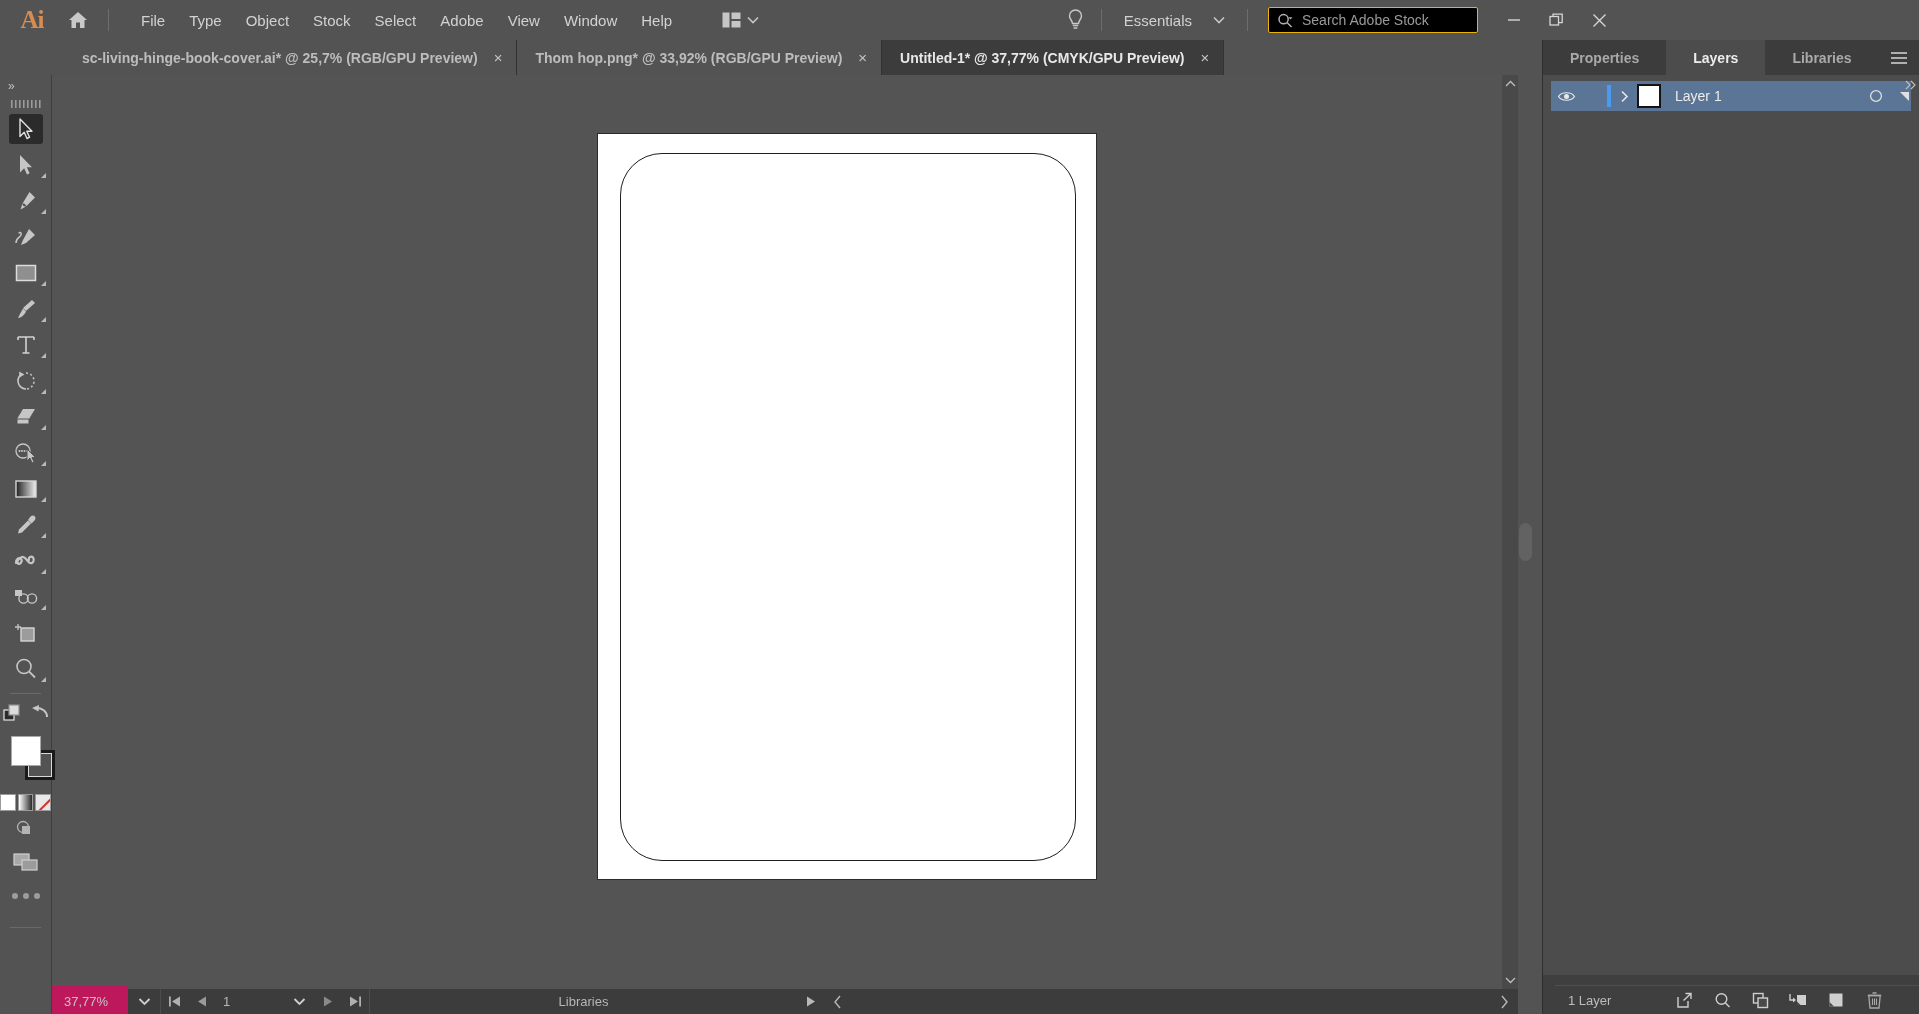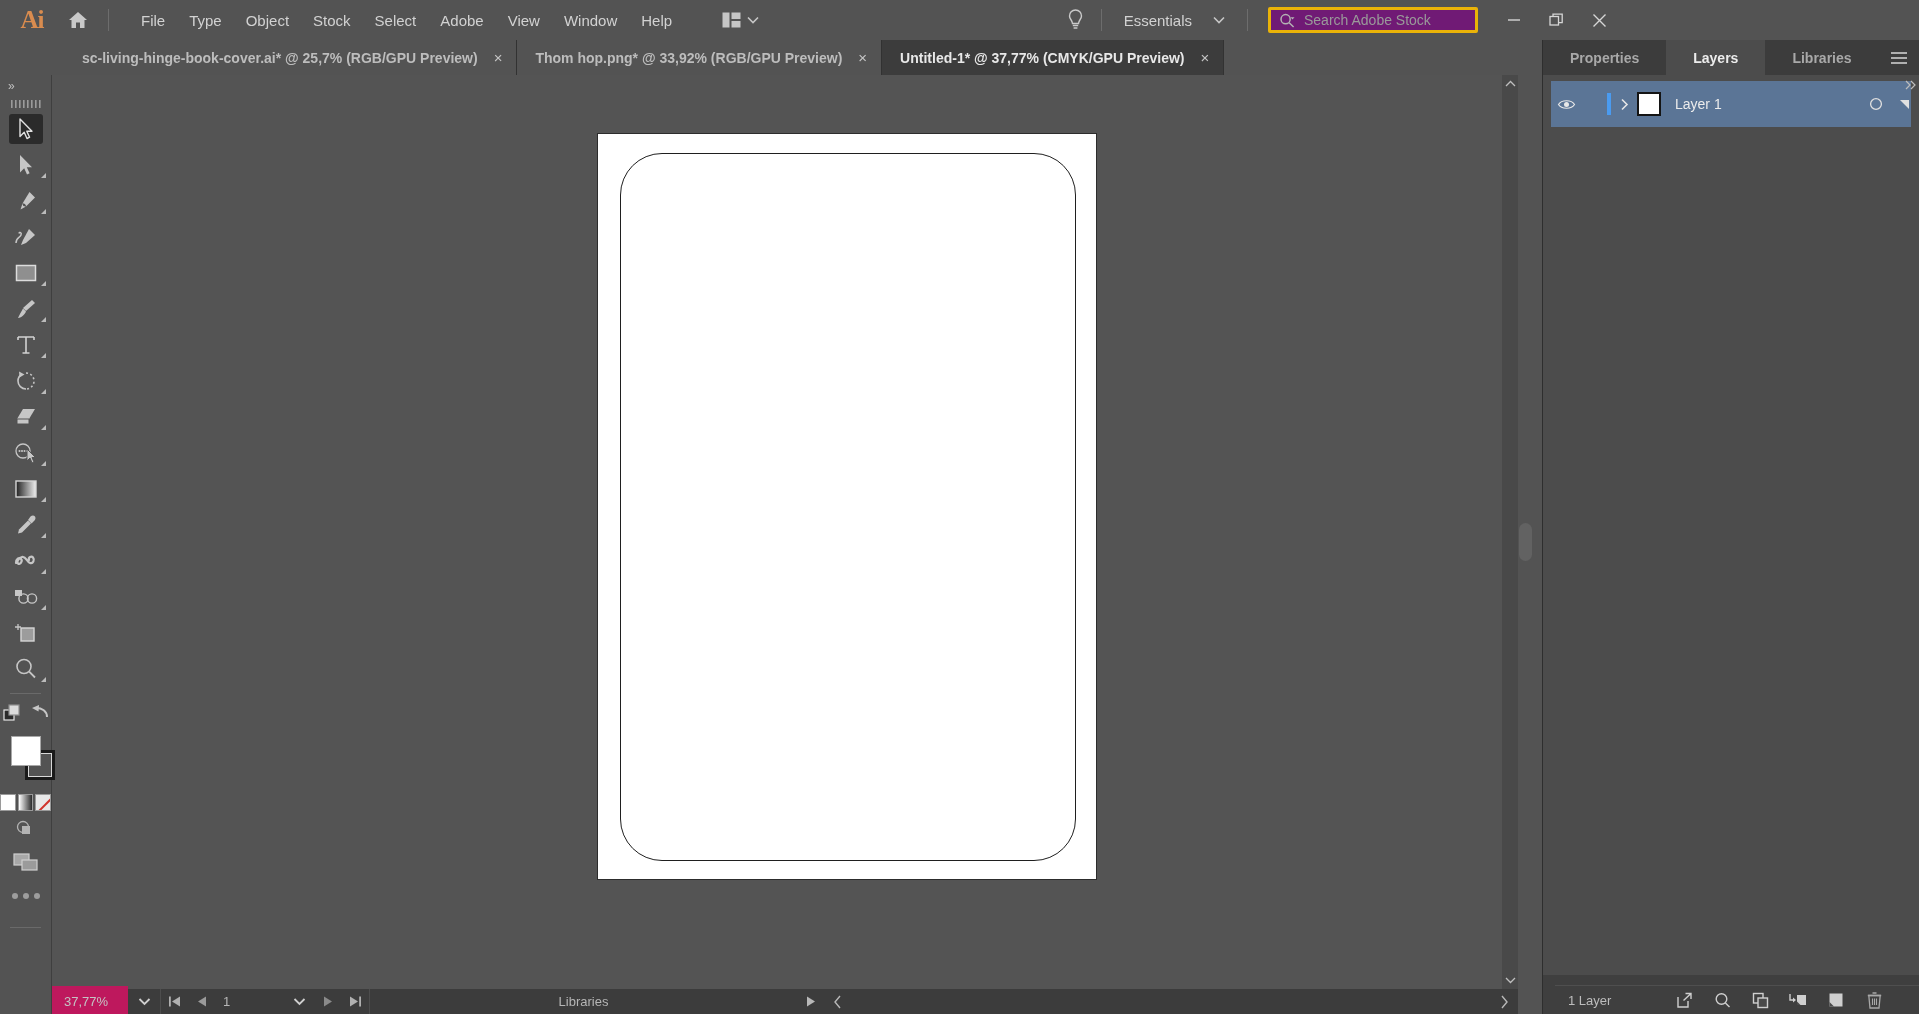--- a/index.html
+++ b/index.html
@@ -32,21 +32,21 @@
   }
   .arrange-btn { display:flex; align-items:center; gap:6px; padding:4px 10px; margin-left:28px; }
   .spacer { flex:1; }
   .bulb-btn { width:34px; display:flex; align-items:center; justify-content:center; }
   .essentials {
     display:flex; align-items:center; gap:21px; font-size:15px; color:#d2d2d2;
     padding:5px 14px;
   }
   .searchbox {
     display:flex; align-items:center; gap:8px; width:210px; height:26px;
-    background:#701a75; border:3px solid #eab308; border-radius:2px;
+    background:#000000; border:1px solid #eab308; border-radius:2px;
     margin-left:12px; padding:0 8px;
   }
   .searchbox .ph { font-size:14px; color:#9a9a9a; }
   .wincontrols { display:flex; align-items:center; margin-left:14px; }
   .wc { width:43px; height:40px; display:flex; align-items:center; justify-content:center; }
 
   
   .tabbar {
     position:absolute; left:0; top:40px; width:1919px; height:35px;
     background:#3c3c3c; display:flex; align-items:flex-end;
@@ -161,21 +161,21 @@
   .ptab {
     display:flex; align-items:center; padding:0 27px; font-size:14px;
     color:#a9a9a9; background:#3c3c3c; font-weight:bold;
   }
   .ptab.active { background:#4c4c4c; color:#ececec; }
   .ptabs-rest { flex:1; background:#3c3c3c; }
   .ptab-menu { width:40px; display:flex; align-items:center; justify-content:center; background:#3c3c3c; }
 
   .layers-body { position:relative; height:900px; background:#4c4c4c; padding:6px 8px 0 8px; }
   .layer-row {
-    display:flex; align-items:center; height:46px;
+    display:flex; align-items:center; height:30px;
     background:#5b7596; position:relative;
   }
   .lr-eye { width:30px; display:flex; align-items:center; justify-content:center; }
   .lr-lock { width:26px; }
   .lr-bar { width:4px; height:22px; background:#4a9bf0; }
   .lr-arrow { width:26px; display:flex; align-items:center; justify-content:center; font-size:13px; color:#e6e6e6; }
   .lr-thumb { width:24px; height:24px; background:#ffffff; border:2px solid #141414; }
   .lr-name { flex:1; padding-left:14px; font-size:14px; color:#ececec; }
   .lr-target { width:38px; display:flex; align-items:center; justify-content:center; }
   .lr-sel { width:16px; display:flex; align-items:flex-start; justify-content:flex-end; padding-right:2px; }

